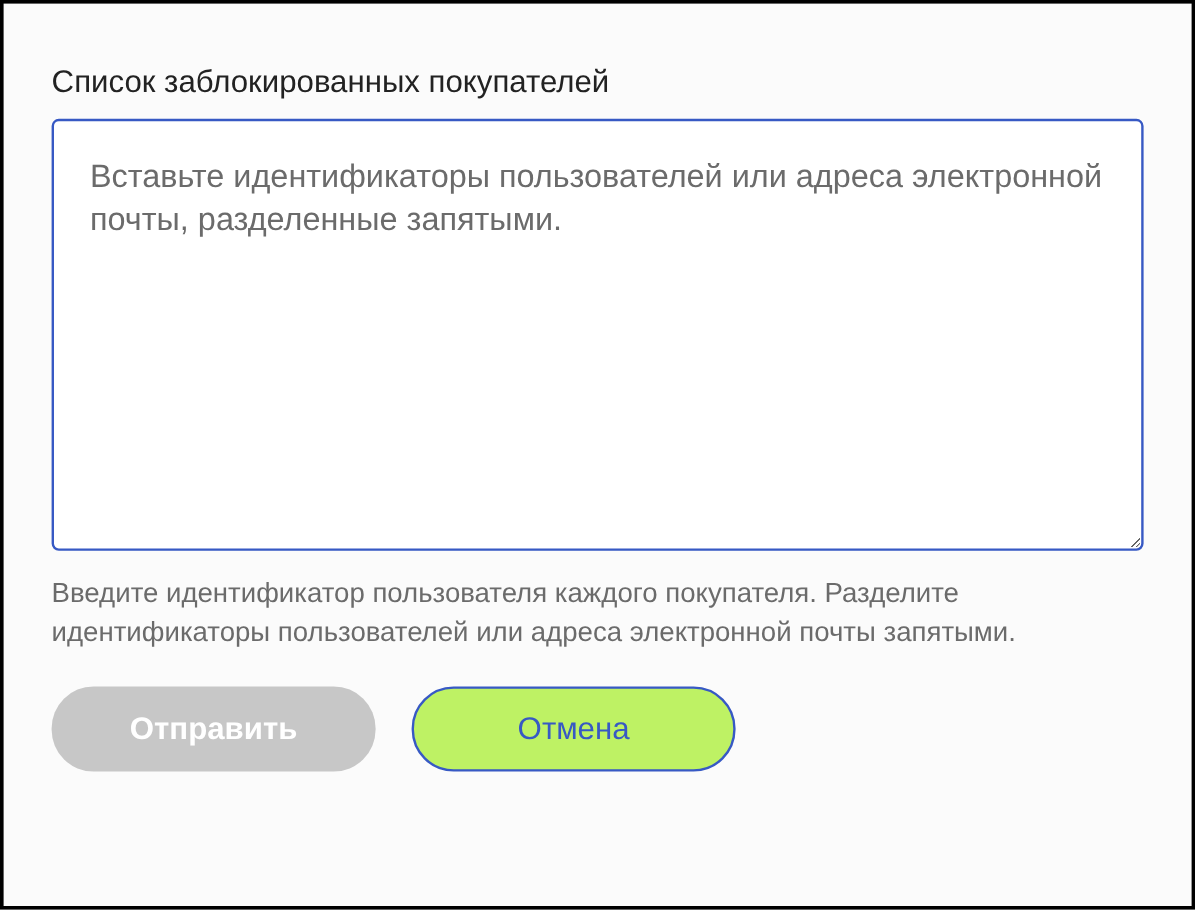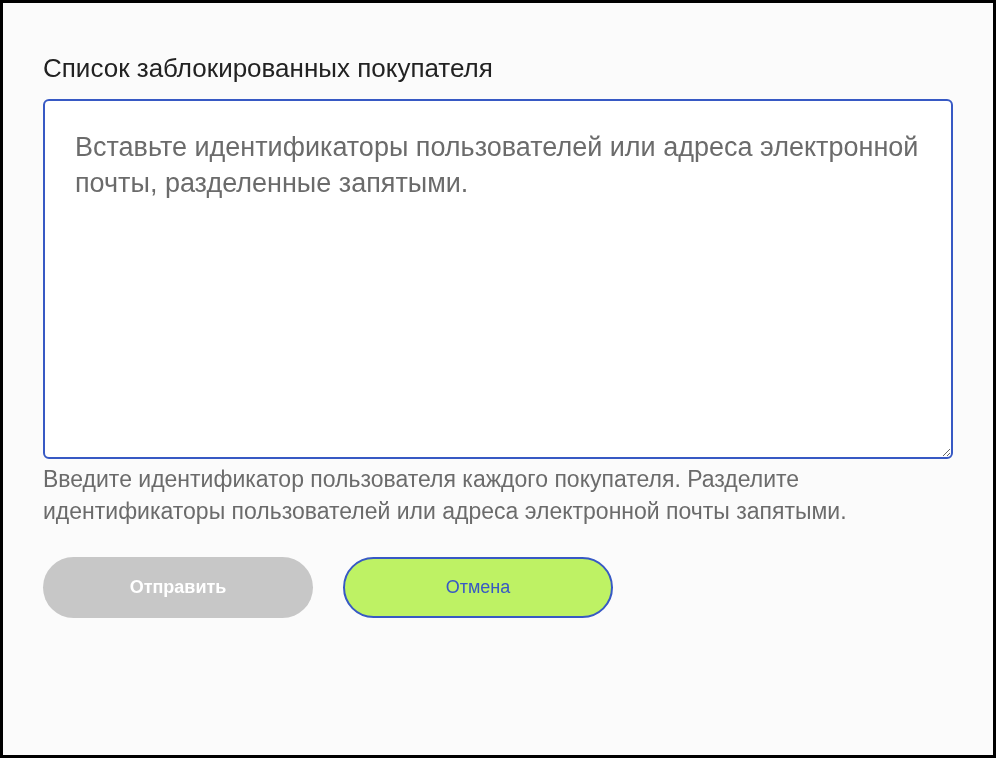--- a/index.html
+++ b/index.html
@@ -48,33 +48,33 @@
       background: #fff;
     }
     
     .blocked-textarea::placeholder {
       color: #6b6b6b;
     }
     
     .help-text {
       font-size: 23px;
       color: #6b6b6b;
-      margin-top: 0;
+      margin-top: 14px;
       line-height: 1.4;
     }
     
     .button-row {
       display: flex;
       gap: 30px;
       margin-top: 30px;
     }
     
     .btn {
       border-radius: 35px;
-      font-size: 18px;
+      font-size: 26px;
       padding: 18px 20px;
       cursor: pointer;
       font-family: Arial, Helvetica, sans-serif;
       min-width: 270px;
       text-align: center;
     }
     
     .btn-submit {
       background: #c7c7c7;
       color: #fff;
@@ -86,21 +86,21 @@
     .btn-cancel {
       background: #bef264;
       color: #3759c4;
       border: 2px solid #3759c4;
     }
   </style>
 </head>
 <body>
 
 <div class="form-container">
-  <label class="form-label">Список заблокированных покупателя</label>
+  <label class="form-label">Список заблокированных покупателей</label>
 
   <div class="textarea-wrapper">
     <textarea class="blocked-textarea" placeholder="Вставьте идентификаторы пользователей или адреса электронной почты, разделенные запятыми." style=""></textarea>
   </div>
 
   <div class="help-text">Введите идентификатор пользователя каждого покупателя. Разделите идентификаторы пользователей или адреса электронной почты запятыми.</div>
 
   <div class="button-row">
     <button class="btn btn-submit" disabled="">Отправить</button>
     <button class="btn btn-cancel">Отмена</button>

